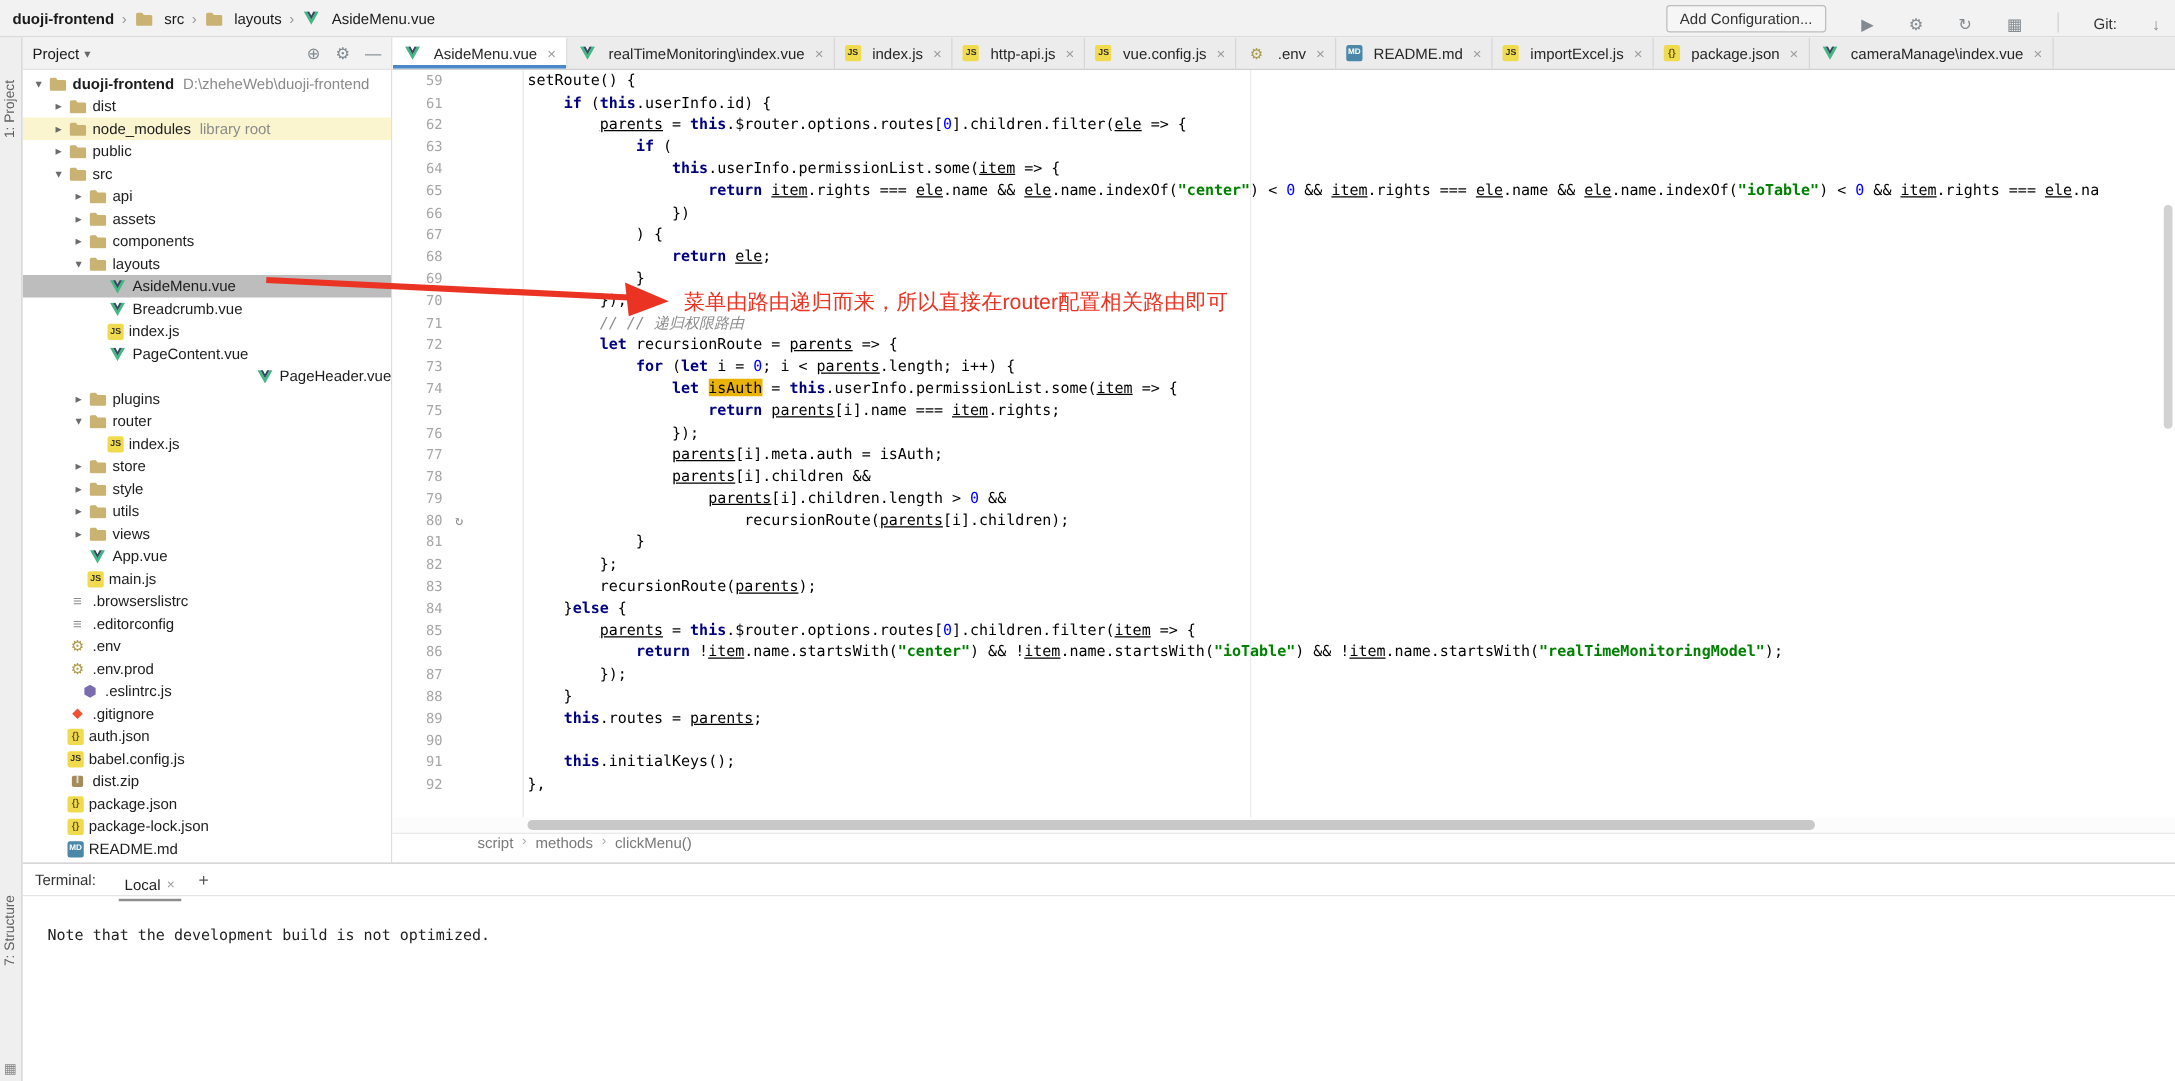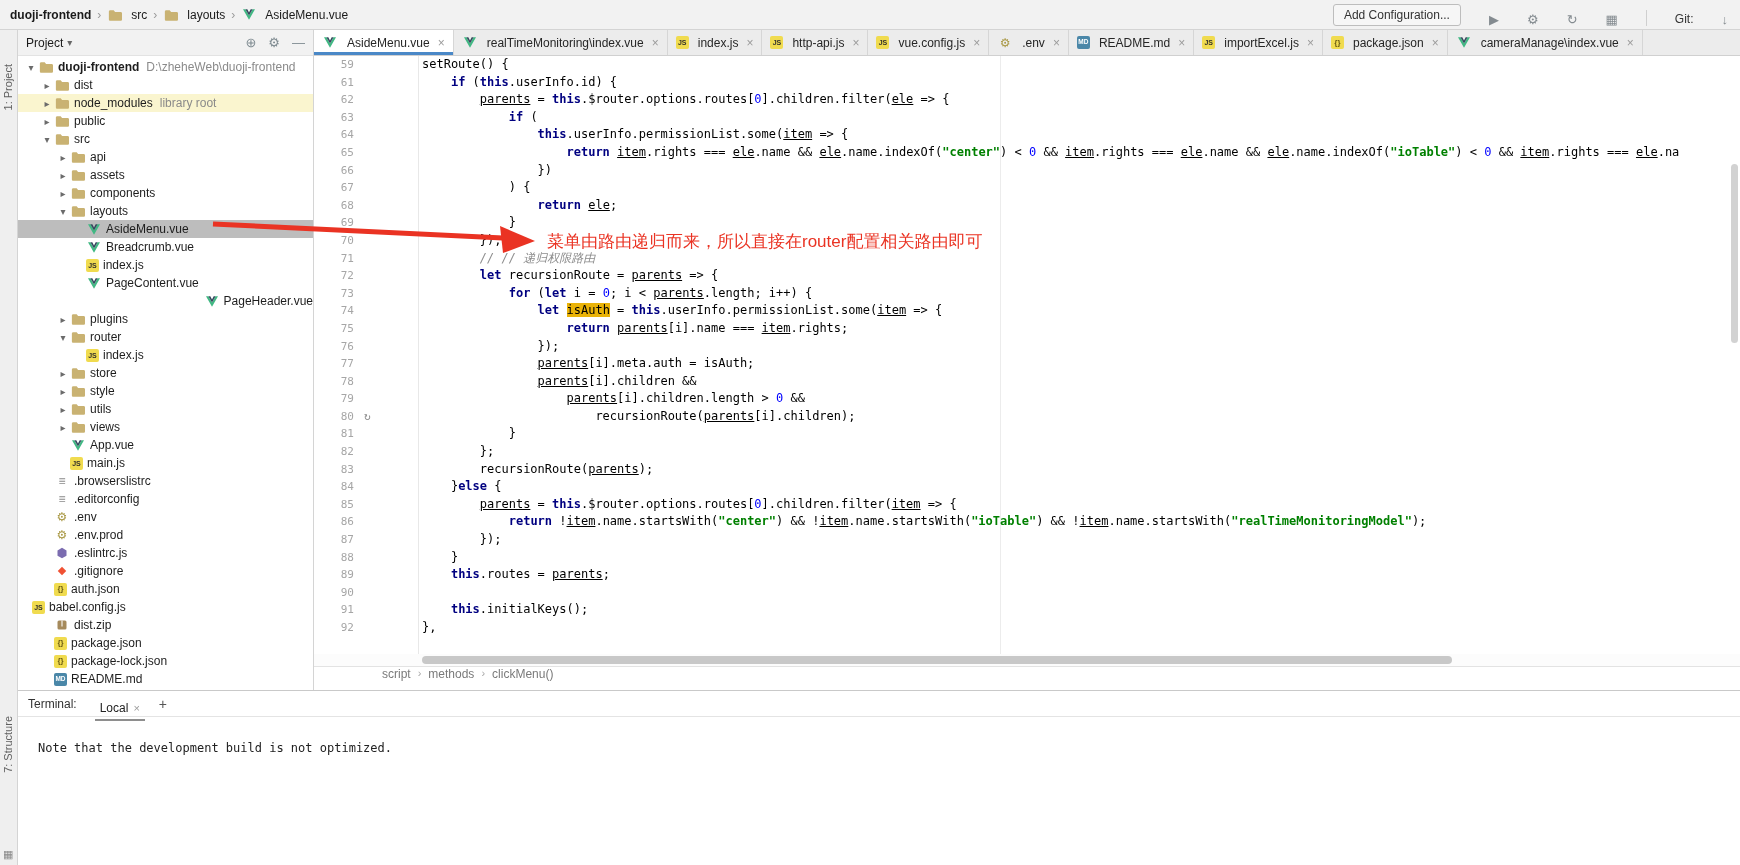--- a/index.html
+++ b/index.html
@@ -379,21 +379,21 @@
             <div class="tree-row" style="padding-left: 22px;">
               <span class="chevron"></span>
               <span class="icon glyph glyph-gear">⚙</span>
               <span class="tree-label">.env</span>
             </div>
             <div class="tree-row" style="padding-left: 22px;">
               <span class="chevron"></span>
               <span class="icon glyph glyph-gear">⚙</span>
               <span class="tree-label">.env.prod</span>
             </div>
-            <div class="tree-row" style="padding-left: 22px;">
+            <div class="tree-row" style="padding-left: 32px;">
               <span class="chevron"></span>
               <span class="icon">
                 <svg width="12" height="12" viewBox="0 0 16 16">
                   <polygon points="8,1 14,4.5 14,11.5 8,15 2,11.5 2,4.5" fill="#7B6CB0"></polygon>
                 </svg>
               </span>
               <span class="tree-label">.eslintrc.js</span>
             </div>
             <div class="tree-row" style="padding-left: 22px;">
               <span class="chevron"></span>
@@ -402,21 +402,21 @@
                   <rect x="4" y="4" width="8" height="8" fill="#F05133" transform="rotate(45 8 8)"></rect>
                 </svg>
               </span>
               <span class="tree-label">.gitignore</span>
             </div>
             <div class="tree-row" style="padding-left: 22px;">
               <span class="chevron"></span>
               <span class="icon badge badge-json">{}</span>
               <span class="tree-label">auth.json</span>
             </div>
-            <div class="tree-row" style="">
+            <div class="tree-row" style="padding-left: 22px;">
               <span class="chevron"></span>
               <span class="icon badge badge-js">JS</span>
               <span class="tree-label">babel.config.js</span>
             </div>
             <div class="tree-row" style="padding-left: 22px;">
               <span class="chevron"></span>
               <span class="icon">
                 <svg width="12" height="12" viewBox="0 0 16 16">
                   <rect x="2" y="2" width="12" height="12" rx="2" fill="#A58A5C"></rect>
                   <rect x="7" y="2" width="2" height="8" fill="#fff" opacity="0.7"></rect>

